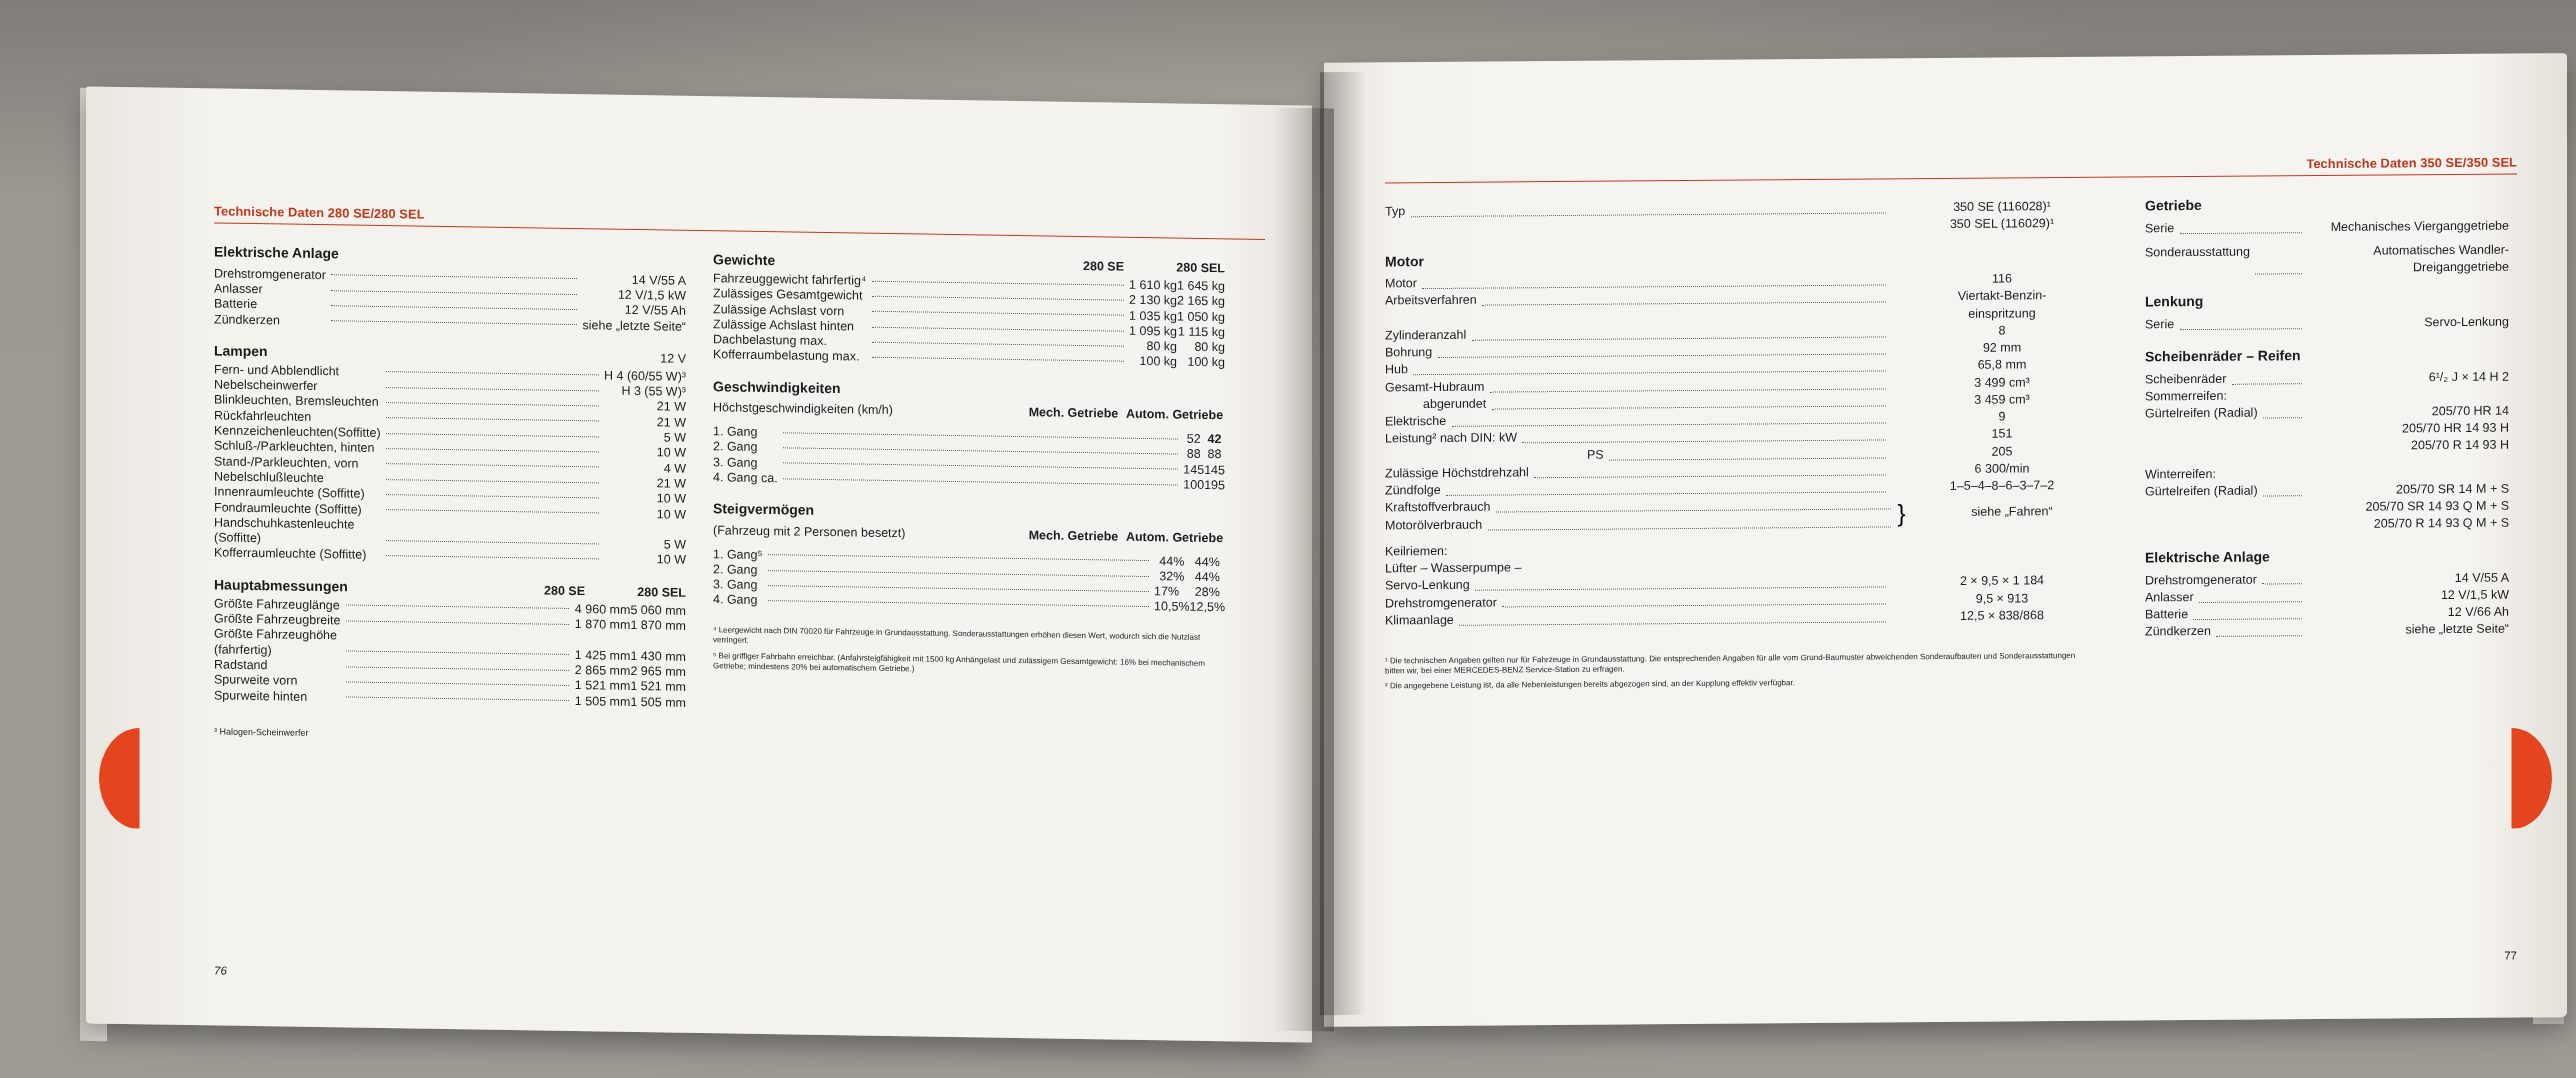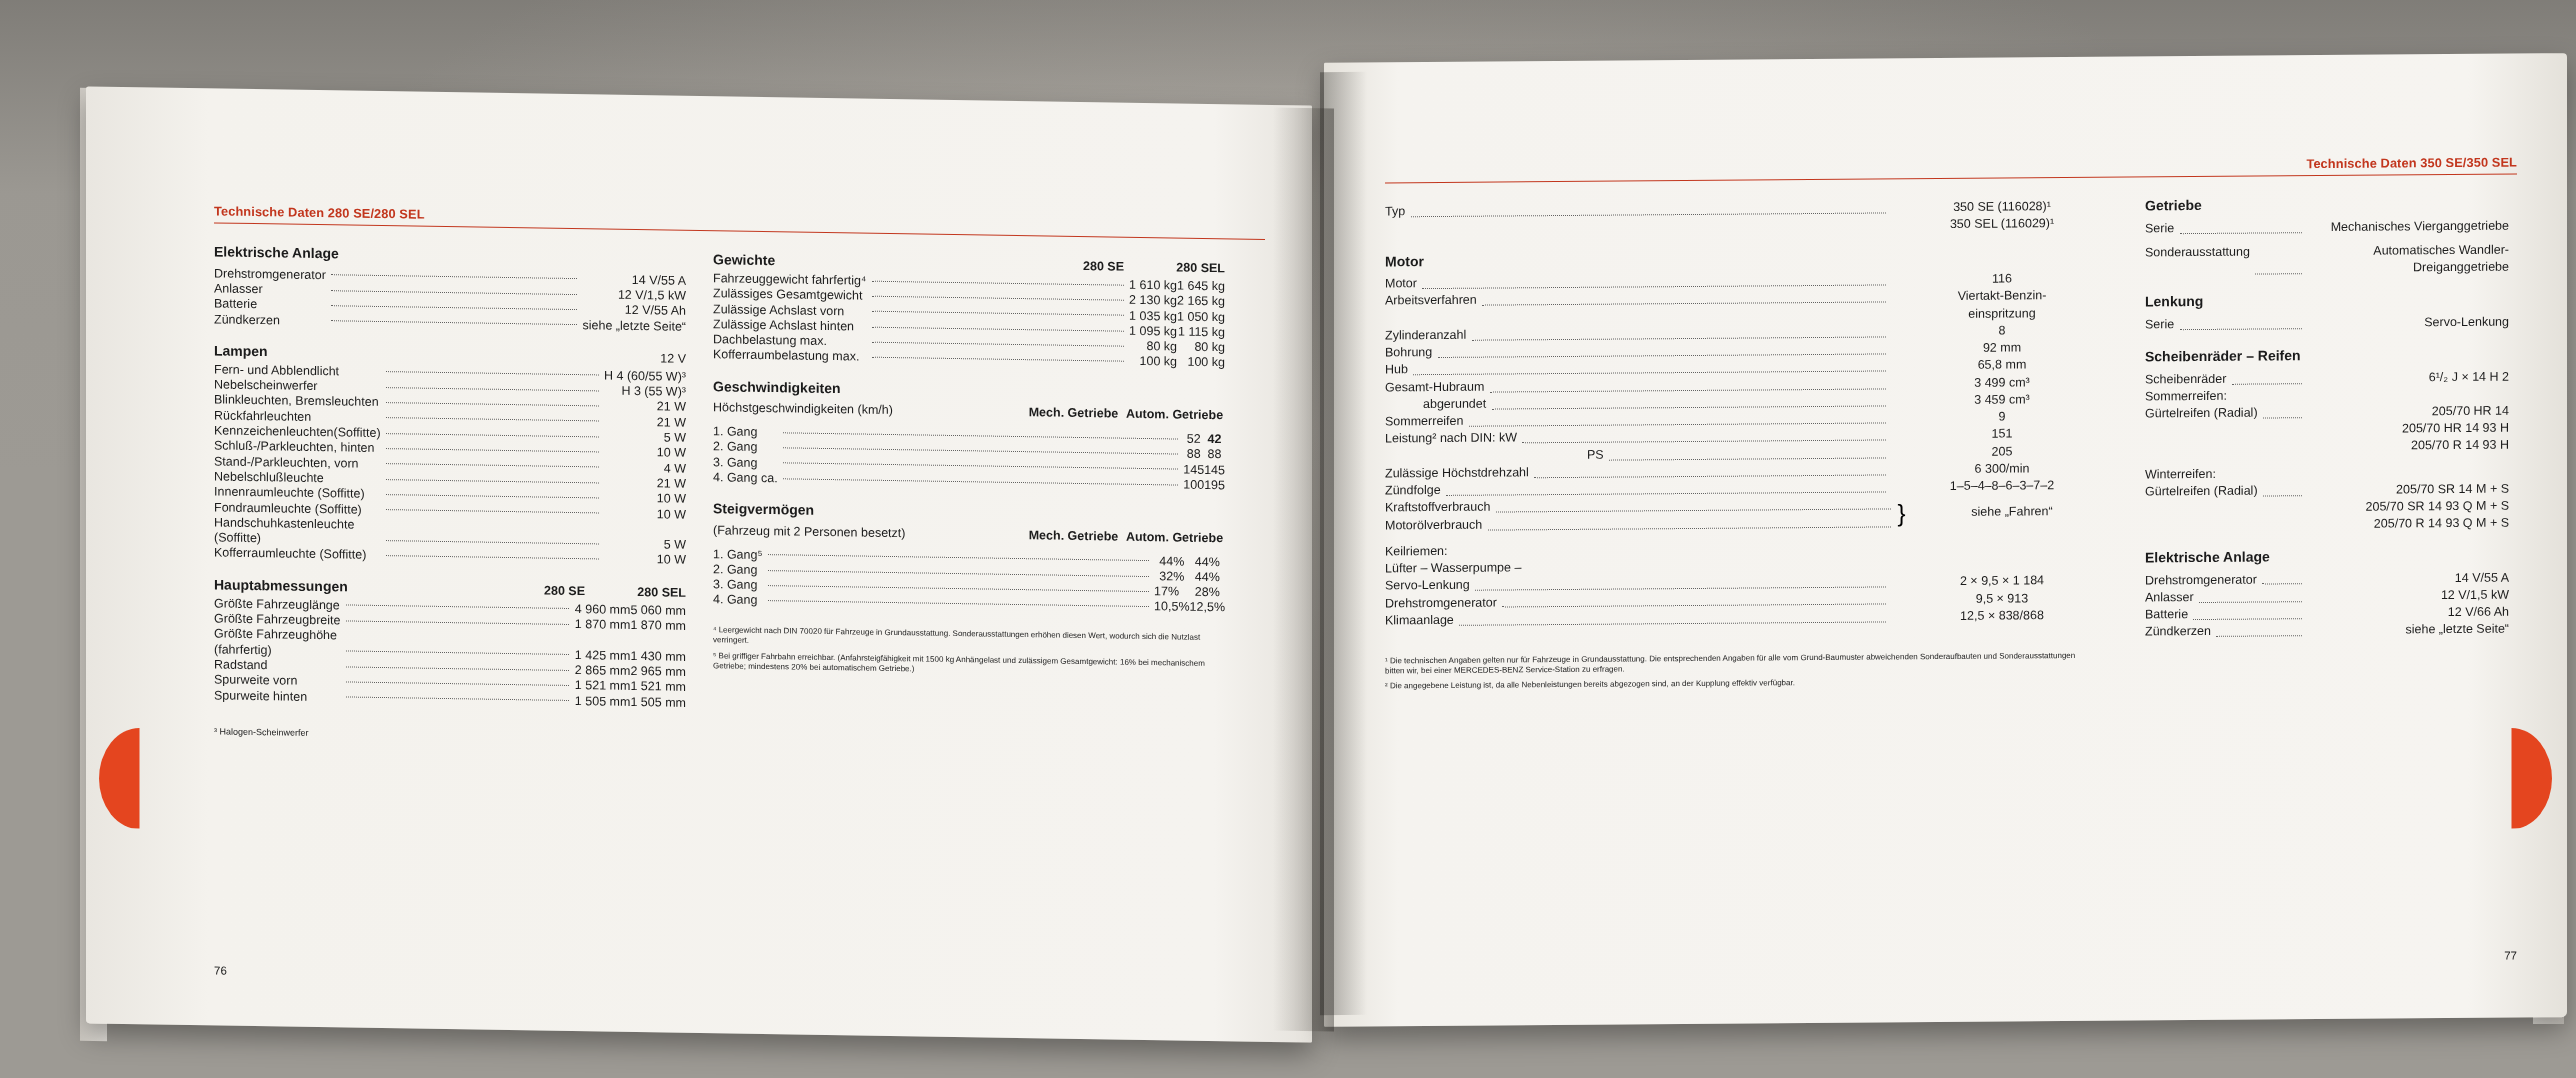--- a/index.html
+++ b/index.html
@@ -515,21 +515,21 @@
               </table>
 
             <div style="height:17.5px;"></div>
             <div class="tiny" style="width:492px;">⁴ Leergewicht nach DIN 70020 für Fahrzeuge in Grundausstattung. Sonderausstattungen erhöhen diesen Wert, wodurch sich die Nutzlast verringert.</div>
             <div style="height:5.4px;"></div>
             <div class="tiny" style="width:492px;">⁵ Bei griffiger Fahrbahn erreichbar. (Anfahrsteigfähigkeit mit 1500 kg Anhängelast und zulässigem Gesamtgewicht: 16% bei mechanischem Getriebe; mindestens 20% bei automatischem Getriebe.)</div>
 
           </div>
         </div>
 
-        <div class="pageno" style="left:0;top:761px;">76</div>
+        <div class="pageno" style="left:0;top:761px;font-style:italic;">76</div>
 
       </div>
     </div>
   </div>
 
   <div class="page page-right">
     <div class="content">
       <div class="pr-inner">
 
         <div class="hdr-rule">
@@ -589,21 +589,21 @@
                 <div class="r-lbl">Gesamt-Hubraum</div>
                 <div class="r-dots"></div>
                 <div class="r-val">3 499 cm³</div>
               </div>
             <div class="r-row">
                 <div class="r-lbl" style="padding-left:38px;">abgerundet</div>
                 <div class="r-dots"></div>
                 <div class="r-val">3 459 cm³</div>
               </div>
             <div class="r-row">
-                <div class="r-lbl">Sommerreifen</div>
+                <div class="r-lbl">Elektrische</div>
                 <div class="r-dots"></div>
                 <div class="r-val">9</div>
               </div>
             <div class="r-row">
                 <div class="r-lbl">Leistung² nach DIN: kW</div>
                 <div class="r-dots"></div>
                 <div class="r-val">151</div>
               </div>
             <div class="r-row">
                 <div class="r-lbl" style="padding-left:202px;">PS</div>

